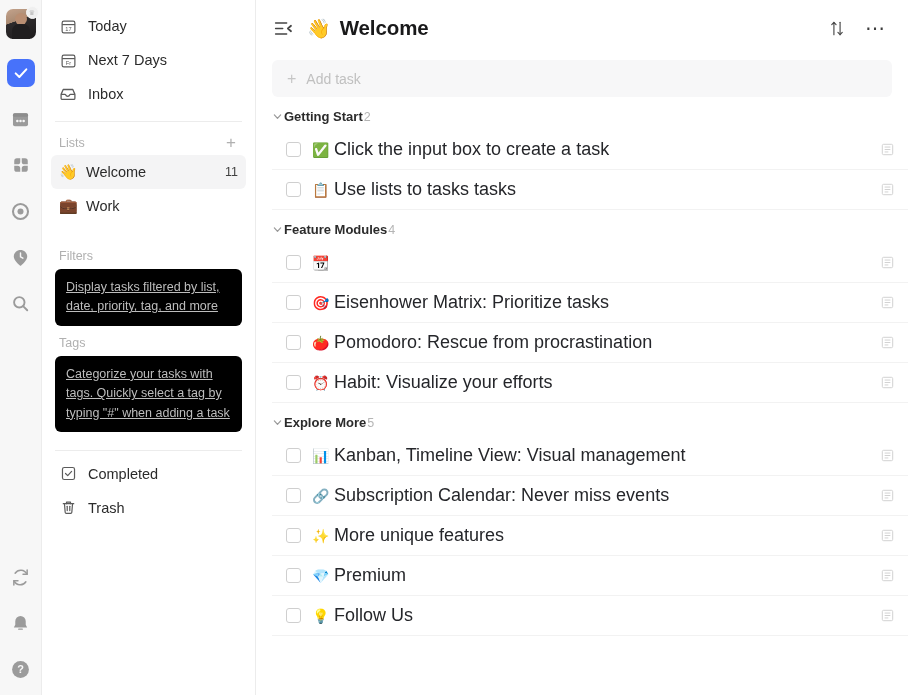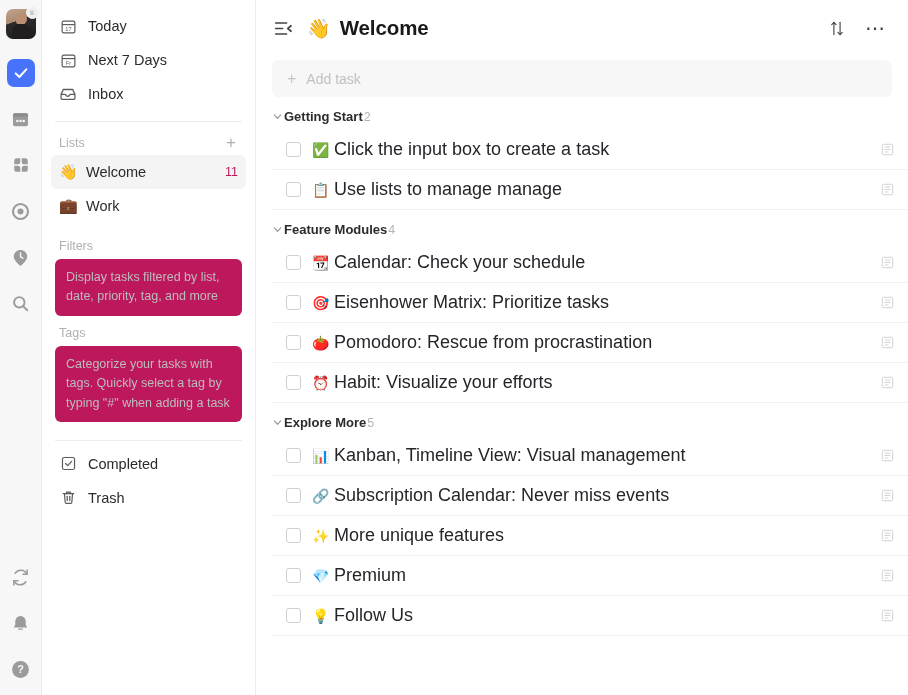--- a/index.html
+++ b/index.html
@@ -78,25 +78,25 @@
   .plus-btn { font-size: 17px; color:#b0b0b0; line-height:1; cursor:pointer; padding:0 2px;}
 
   .list-item {
     display:flex; align-items:center; gap: 9px;
     height: 34px; padding: 0 8px; border-radius: 6px;
     font-size: 14.5px; color:#2b2b2b; cursor:pointer;
   }
   .list-item.selected { background:#f4f4f5; }
   .list-emoji { font-size: 15px; width:18px; text-align:center; flex:0 0 18px;}
   .list-label { flex:1; }
-  .list-count { font-size: 12.5px; color:#be185d; }
+  .list-count { font-size: 12.5px; color:#404040; }
 
   .hint-box {
-    background:#be185d; border-radius:6px; margin: 2px 4px 0 4px;
-    padding: 9px 11px; font-size: 12.5px; line-height: 1.55; color:#bdbdbd;
+    background:#000000; border-radius:6px; margin: 2px 4px 0 4px;
+    padding: 9px 11px; font-size: 12.5px; line-height: 1.55; color:#bdbdbd;text-decoration:underline;
   }
   .upgrade {
     position:absolute; left:0; right:0; bottom:0; height: 38px;
     background:#f7f7f7; border-top:1px solid #ececec;
     display:flex; align-items:center; gap:10px; padding: 0 17px;
     font-size: 13px; color:#9a9a9a; cursor:pointer;
   }
   .upgrade .chev { margin-left:auto; color:#c2c2c2; font-size:13px;}
 
   
@@ -289,21 +289,21 @@
       <span class="list-label">Welcome</span>
       <span class="list-count">11</span>
     </div>
 
     <div class="list-item">
       <span class="list-emoji">💼</span>
       <span class="list-label">Work</span>
       <span class="list-count"></span>
     </div>
 
-    <div class="section-head" style="margin-top:10px">
+    <div class="section-head" style="margin-top:20px">
       <span>Filters</span>
     </div>
     <div class="hint-box">Display tasks filtered by list, date, priority, tag, and more</div>
 
     <div class="section-head" style="margin-top:4px">
       <span>Tags</span>
     </div>
     <div class="hint-box">Categorize your tasks with tags. Quickly select a tag by typing "#" when adding a task</div>
 
     <div class="divider" style="margin-top:18px"></div>
@@ -386,21 +386,21 @@
               <line x1="4.5" y1="5" x2="11.5" y2="5"></line>
               <line x1="4.5" y1="8" x2="11.5" y2="8"></line>
               <line x1="4.5" y1="11" x2="9" y2="11"></line>
             </svg>
         </span>
       </div>
 
       <div class="task-row">
         <span class="task-check"></span>
         <span class="task-emoji">📋</span>
-        <span class="task-title">Use lists to manage manage</span>
+        <span class="task-title">Use lists to tasks tasks</span>
         <span class="task-note">
           <svg width="13" height="13" viewBox="0 0 16 16" fill="none" stroke="currentColor" stroke-width="1.15">
               <rect x="1.6" y="1.6" width="12.8" height="12.8" rx="1.6"></rect>
               <line x1="4.5" y1="5" x2="11.5" y2="5"></line>
               <line x1="4.5" y1="8" x2="11.5" y2="8"></line>
               <line x1="4.5" y1="11" x2="9" y2="11"></line>
             </svg>
         </span>
       </div>
     </div>
@@ -412,21 +412,20 @@
               <polyline points="3 5 7 9.3 11 5"></polyline>
             </svg>
         </span>
         <span class="group-title">Feature Modules</span>
         <span class="group-count">4</span>
       </div>
 
       <div class="task-row">
         <span class="task-check"></span>
         <span class="task-emoji">📆</span>
-        <span class="task-title">Calendar: Check your schedule</span>
         <span class="task-note">
           <svg width="13" height="13" viewBox="0 0 16 16" fill="none" stroke="currentColor" stroke-width="1.15">
               <rect x="1.6" y="1.6" width="12.8" height="12.8" rx="1.6"></rect>
               <line x1="4.5" y1="5" x2="11.5" y2="5"></line>
               <line x1="4.5" y1="8" x2="11.5" y2="8"></line>
               <line x1="4.5" y1="11" x2="9" y2="11"></line>
             </svg>
         </span>
       </div>
 

